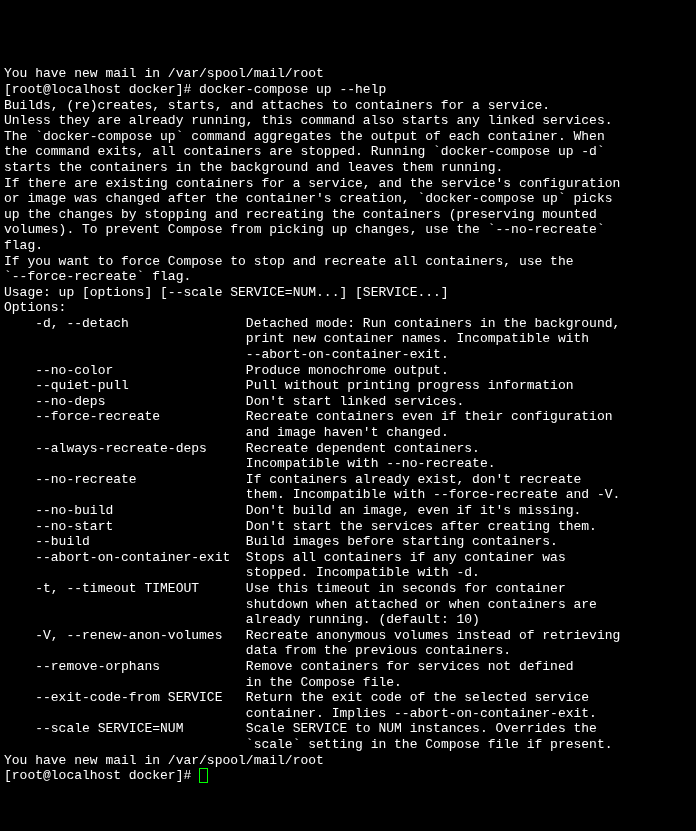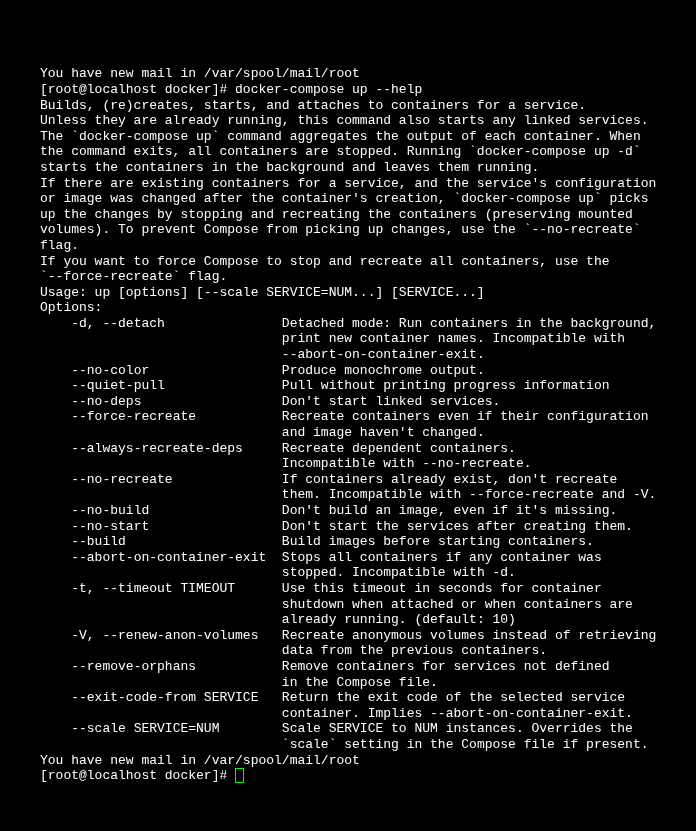--- a/index.html
+++ b/index.html
@@ -7,21 +7,21 @@
       color: #fff;
       font-family: "Courier New", monospace;
       font-size: 13px;
       line-height: 1.2;
       padding: 4px;
       margin: 0;
       width: 696px;
       box-sizing: border-box;
       white-space: pre-wrap;
     }
-    .line { display: block; margin-left: 36px; }
+    .line { display: block; }
     .cursor {
       display: inline-block;
       width: 7px;
       height: 13px;
       border: 1px solid #00ff00;
       vertical-align: text-bottom;
     }
   </style>
 </head>
 <body>

